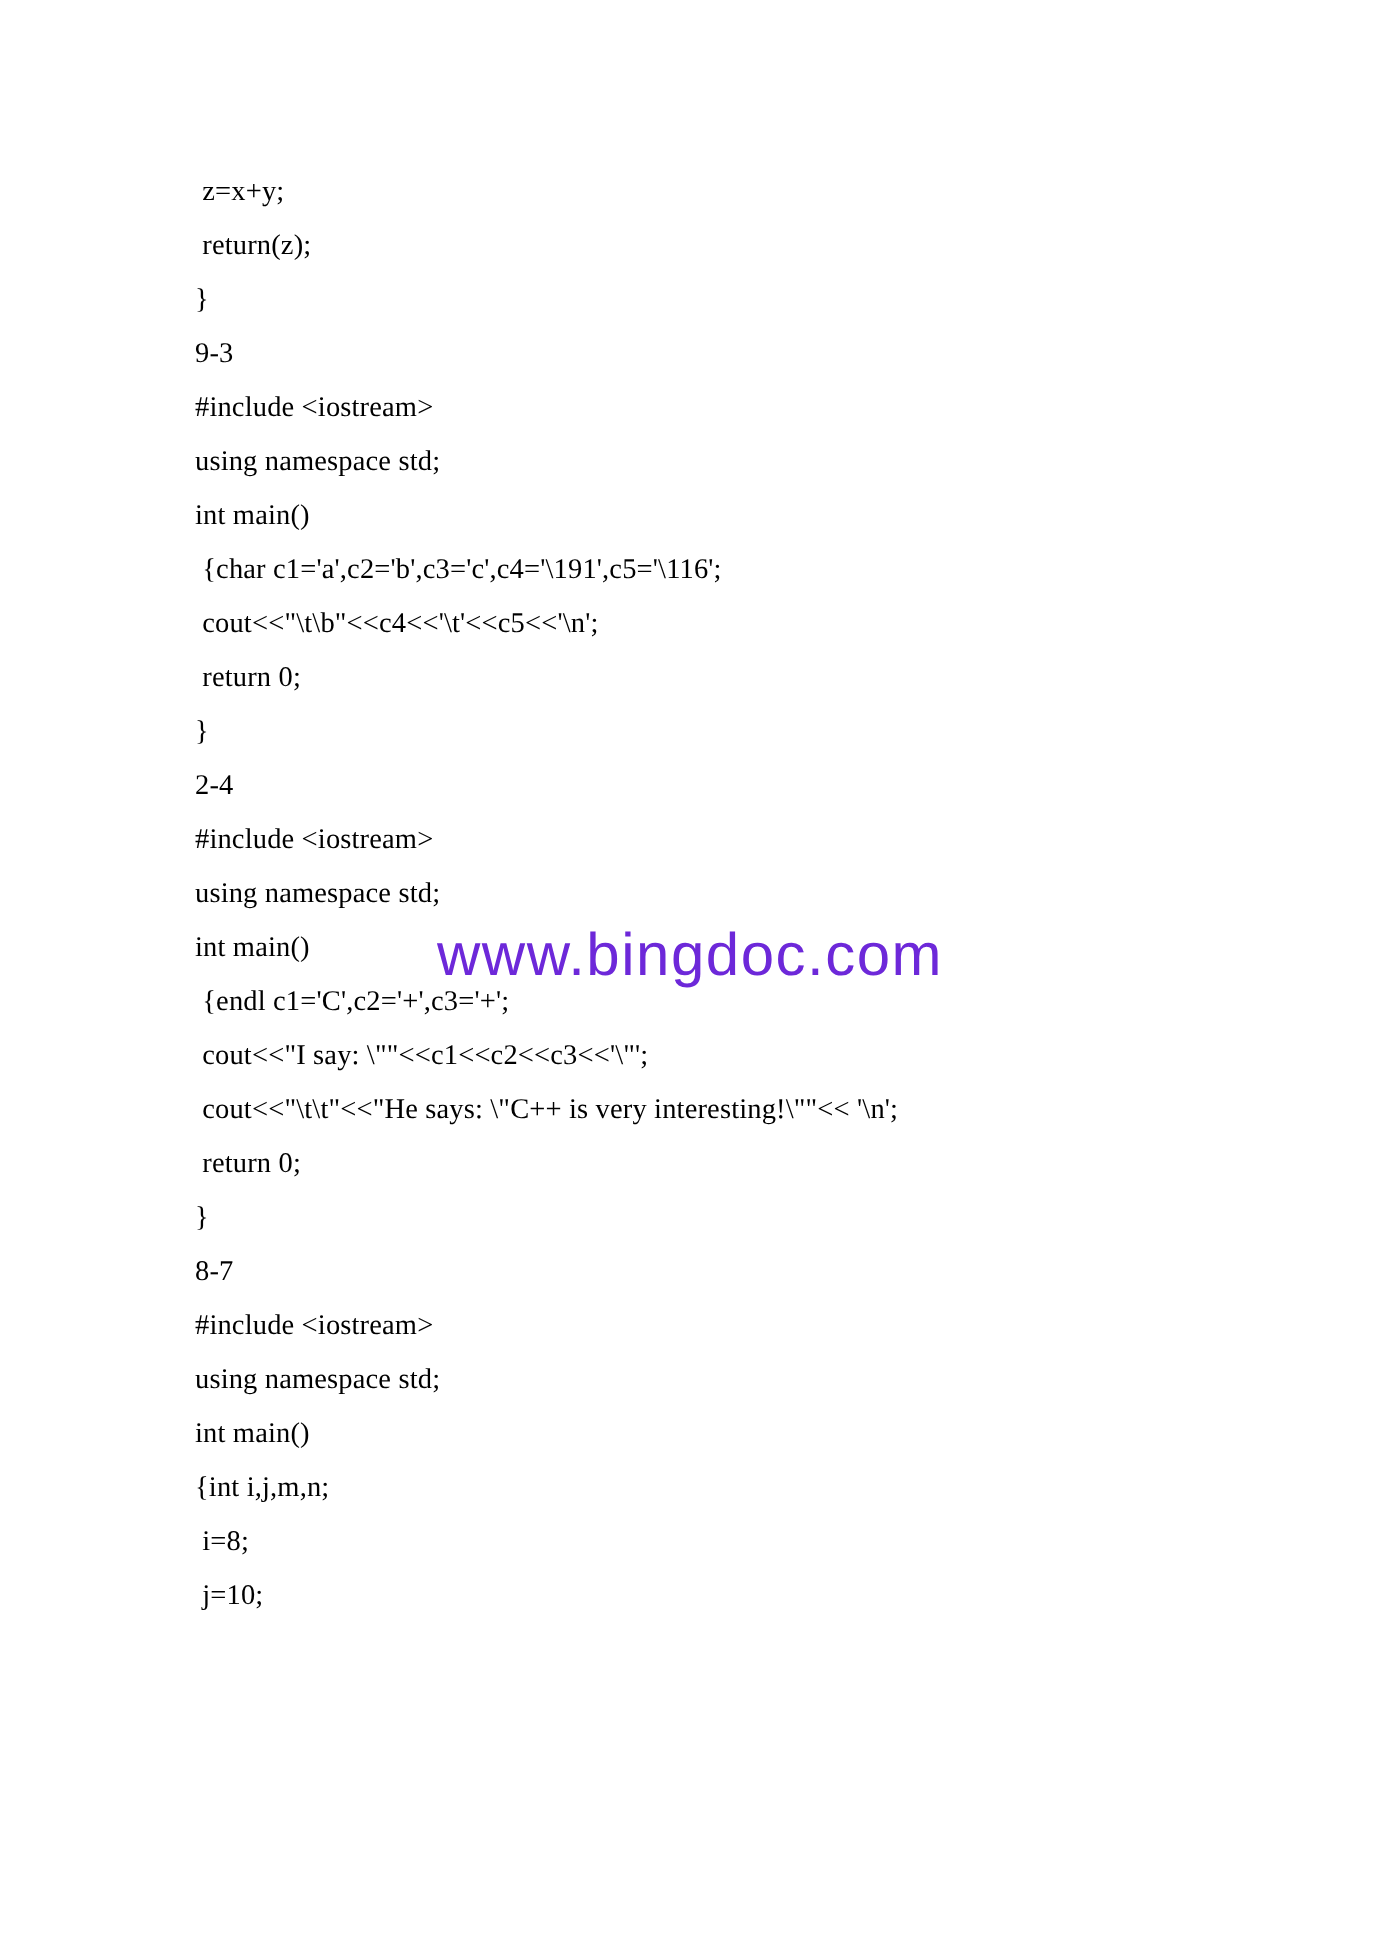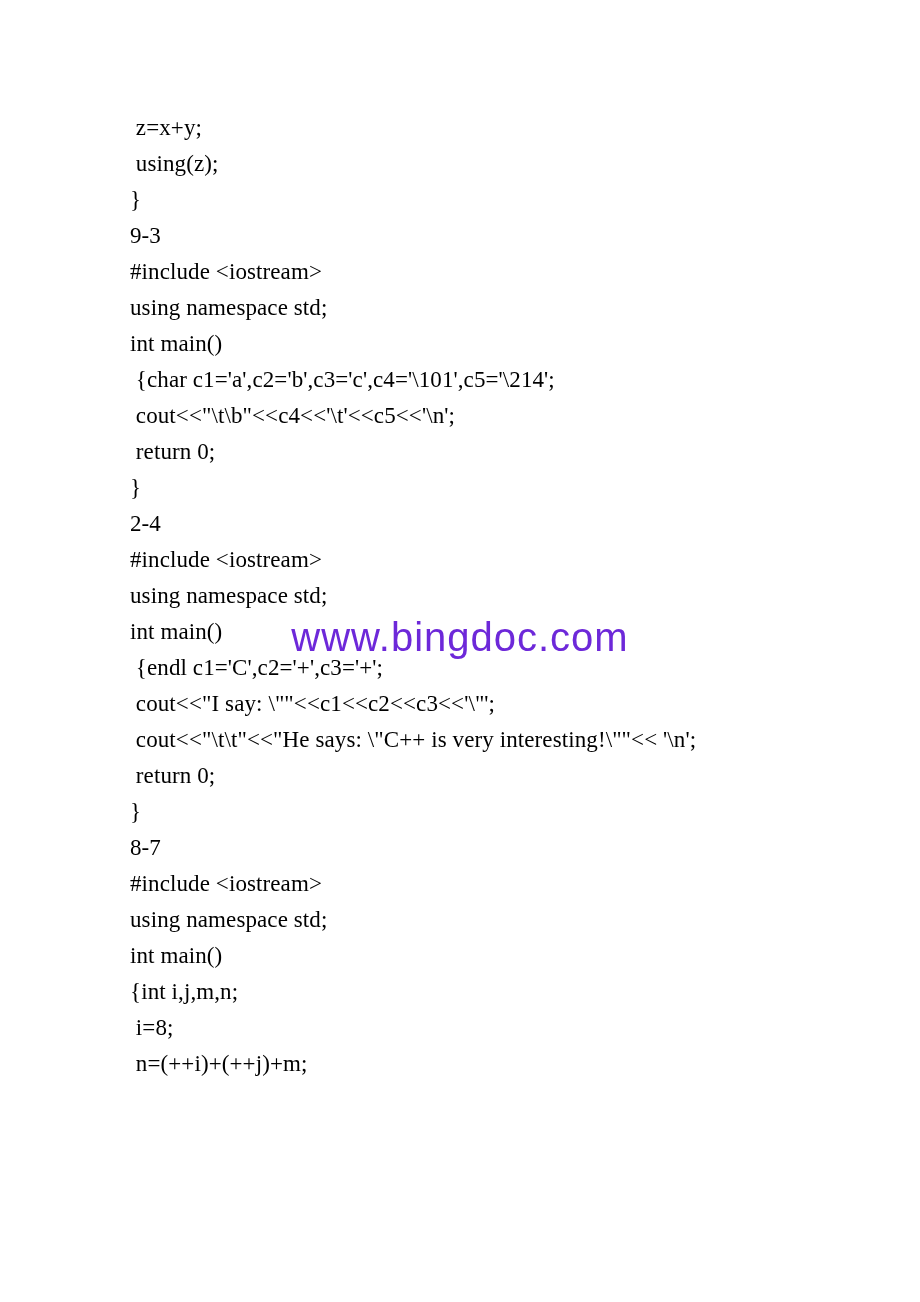--- a/index.html
+++ b/index.html
@@ -12,21 +12,21 @@
     height: 1302px;
     position: relative;
     overflow: hidden;
   }
   .page {
     padding: 110px 130px 60px 130px;
     box-sizing: border-box;
     width: 920px;
   }
   .code-line {
-    font-size: 23px;
+    font-size: 19px;
     line-height: 36px;
     white-space: pre;
     font-family: "Times New Roman", Times, serif;
     letter-spacing: 0.1px;
   }
   .watermark {
     position: absolute;
     top: 615px;
     left: 0;
     width: 920px;
@@ -46,40 +46,40 @@
   }
 </style>
 </head>
 <body>
 
 <div class="watermark">www.bingdoc.com</div>
 
 <div class="page">
   <div class="content">
     <div class="code-line"> z=x+y;</div>
-    <div class="code-line"> using(z);</div>
+    <div class="code-line"> return(z);</div>
     <div class="code-line">}</div>
     <div class="code-line">9-3</div>
     <div class="code-line">#include &lt;iostream&gt;</div>
     <div class="code-line">using namespace std;</div>
     <div class="code-line">int main()</div>
-    <div class="code-line"> {char c1='a',c2='b',c3='c',c4='\101',c5='\214';</div>
+    <div class="code-line"> {char c1='a',c2='b',c3='c',c4='\191',c5='\116';</div>
     <div class="code-line"> cout&lt;&lt;"\t\b"&lt;&lt;c4&lt;&lt;'\t'&lt;&lt;c5&lt;&lt;'\n';</div>
     <div class="code-line"> return 0;</div>
     <div class="code-line">}</div>
     <div class="code-line">2-4</div>
     <div class="code-line">#include &lt;iostream&gt;</div>
     <div class="code-line">using namespace std;</div>
     <div class="code-line">int main()</div>
     <div class="code-line"> {endl c1='C',c2='+',c3='+';</div>
     <div class="code-line"> cout&lt;&lt;"I say: \""&lt;&lt;c1&lt;&lt;c2&lt;&lt;c3&lt;&lt;'\"';</div>
     <div class="code-line"> cout&lt;&lt;"\t\t"&lt;&lt;"He says: \"C++ is very interesting!\""&lt;&lt; '\n';</div>
     <div class="code-line"> return 0;</div>
     <div class="code-line">}</div>
     <div class="code-line">8-7</div>
     <div class="code-line">#include &lt;iostream&gt;</div>
     <div class="code-line">using namespace std;</div>
     <div class="code-line">int main()</div>
     <div class="code-line">{int i,j,m,n;</div>
     <div class="code-line"> i=8;</div>
-    <div class="code-line"> n=(++i)+(++j)+m;</div>
+    <div class="code-line"> j=10;</div>
   </div>
 </div>
 
 </body></html>

